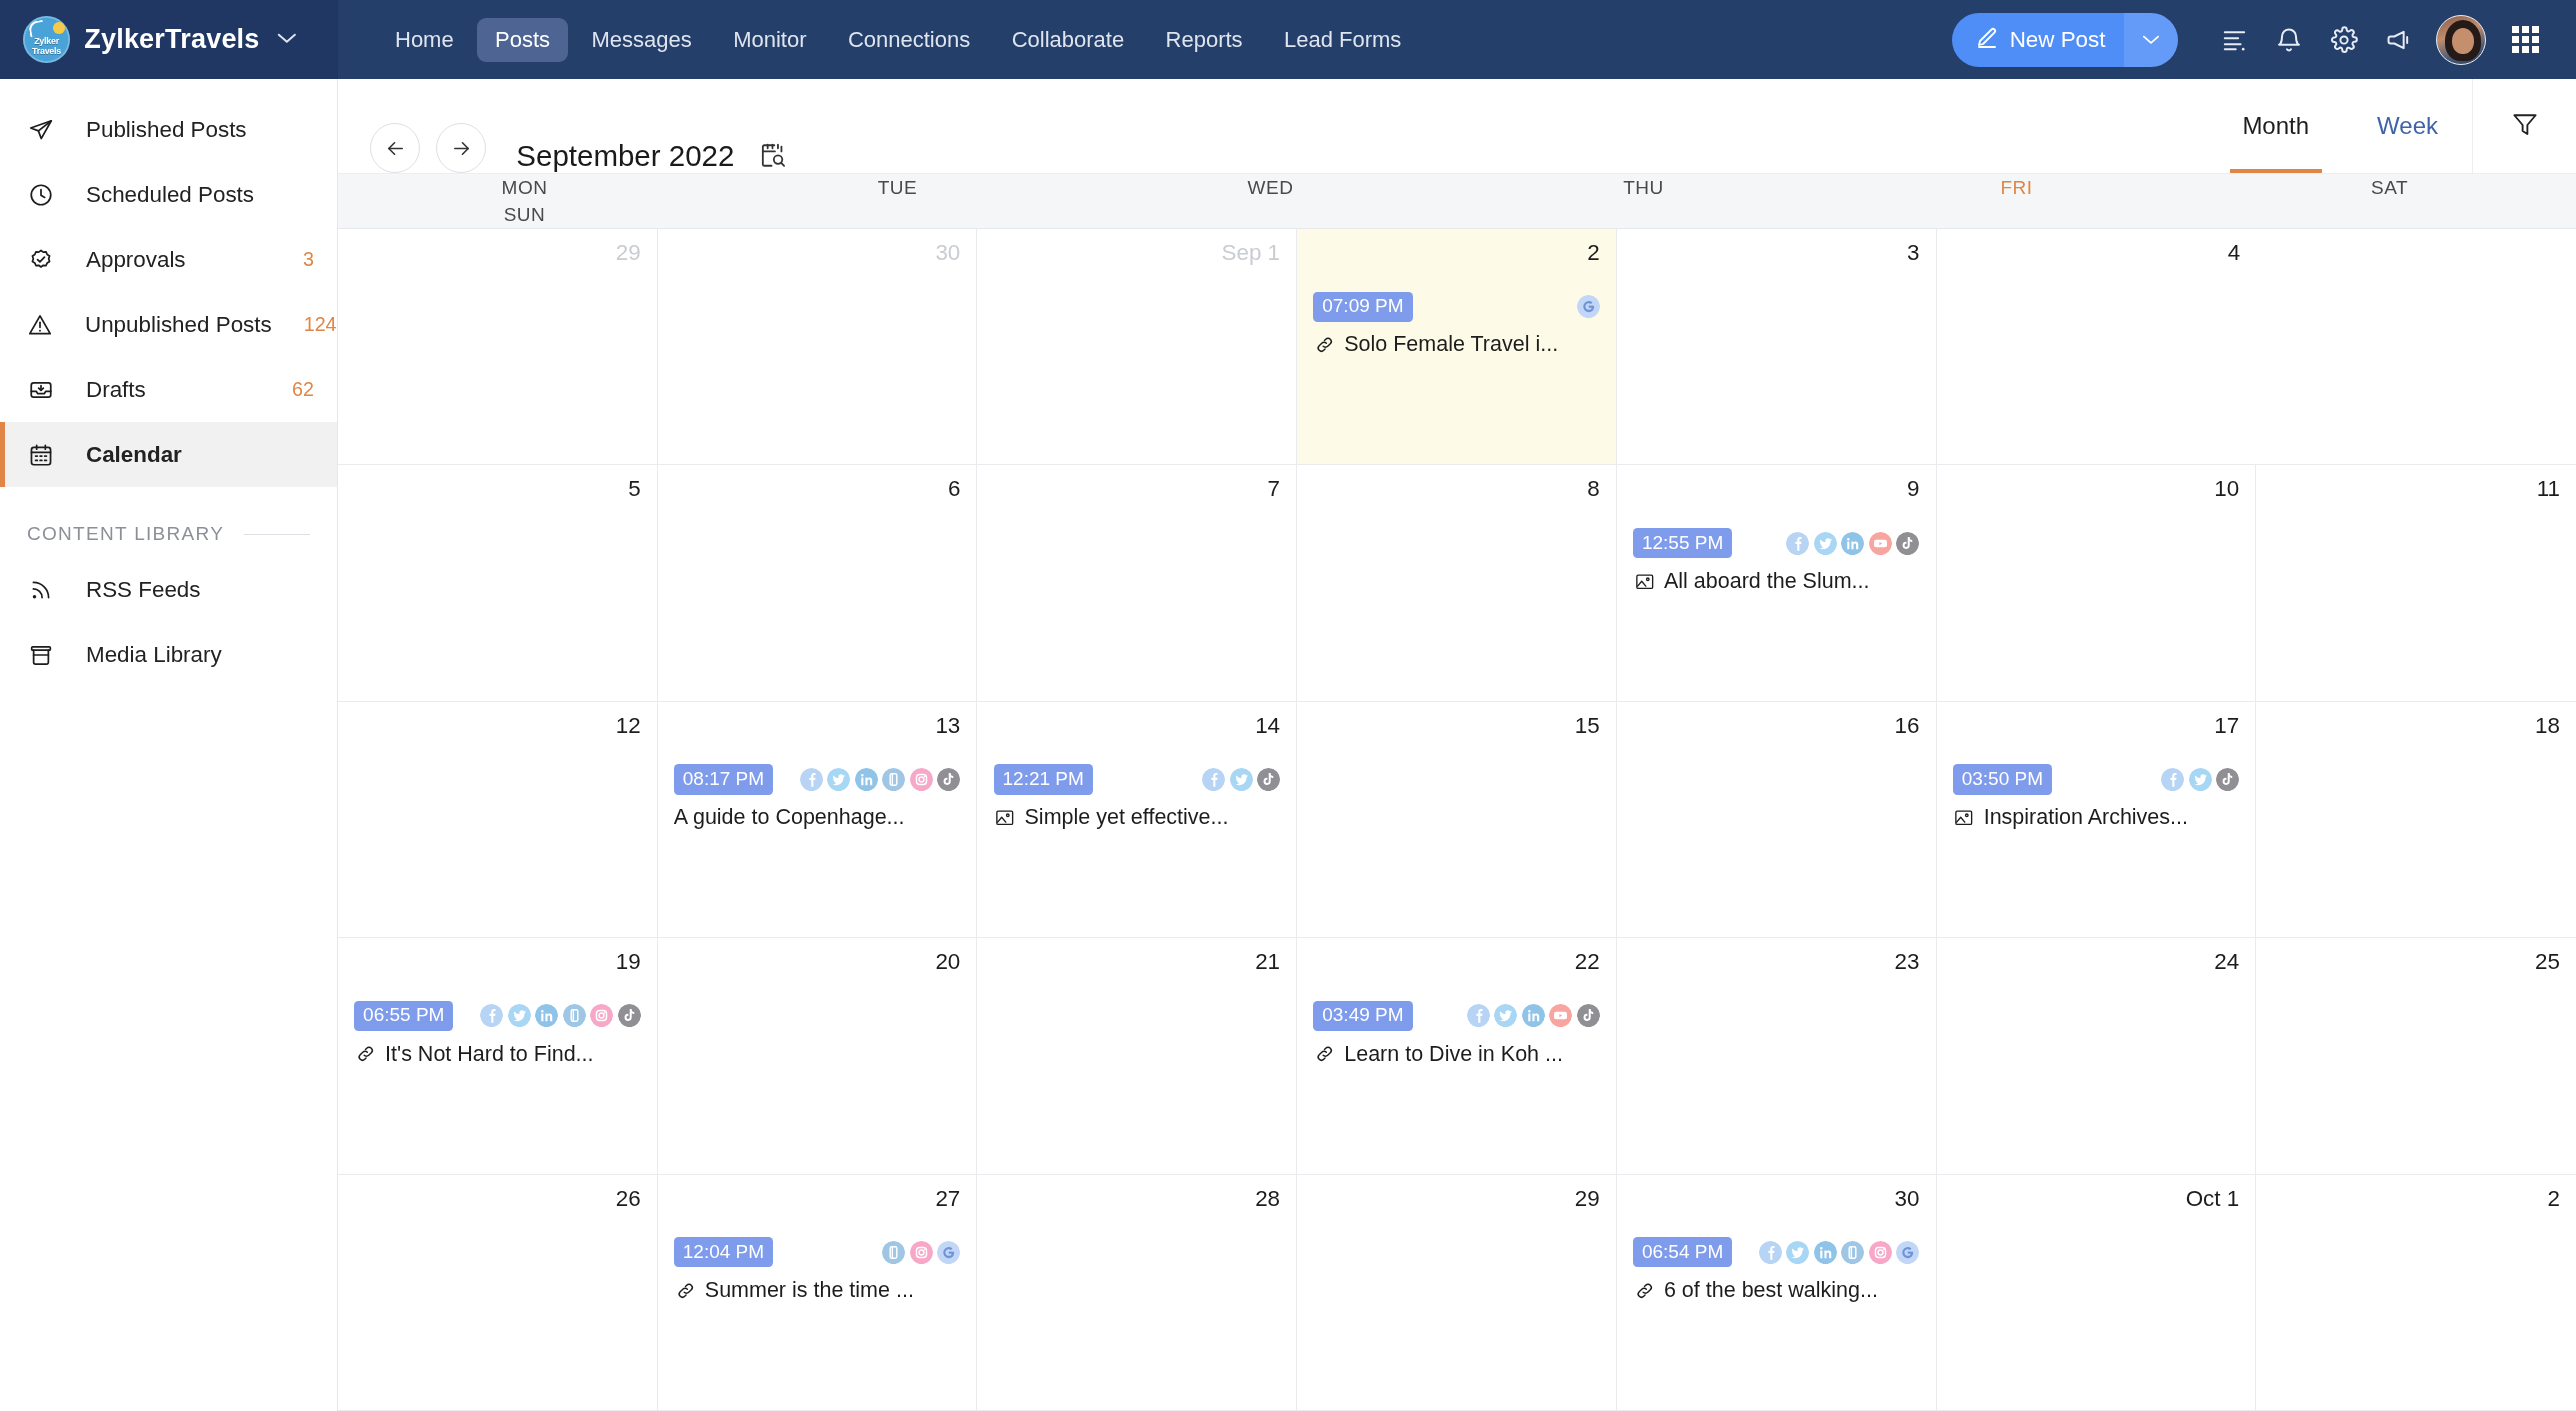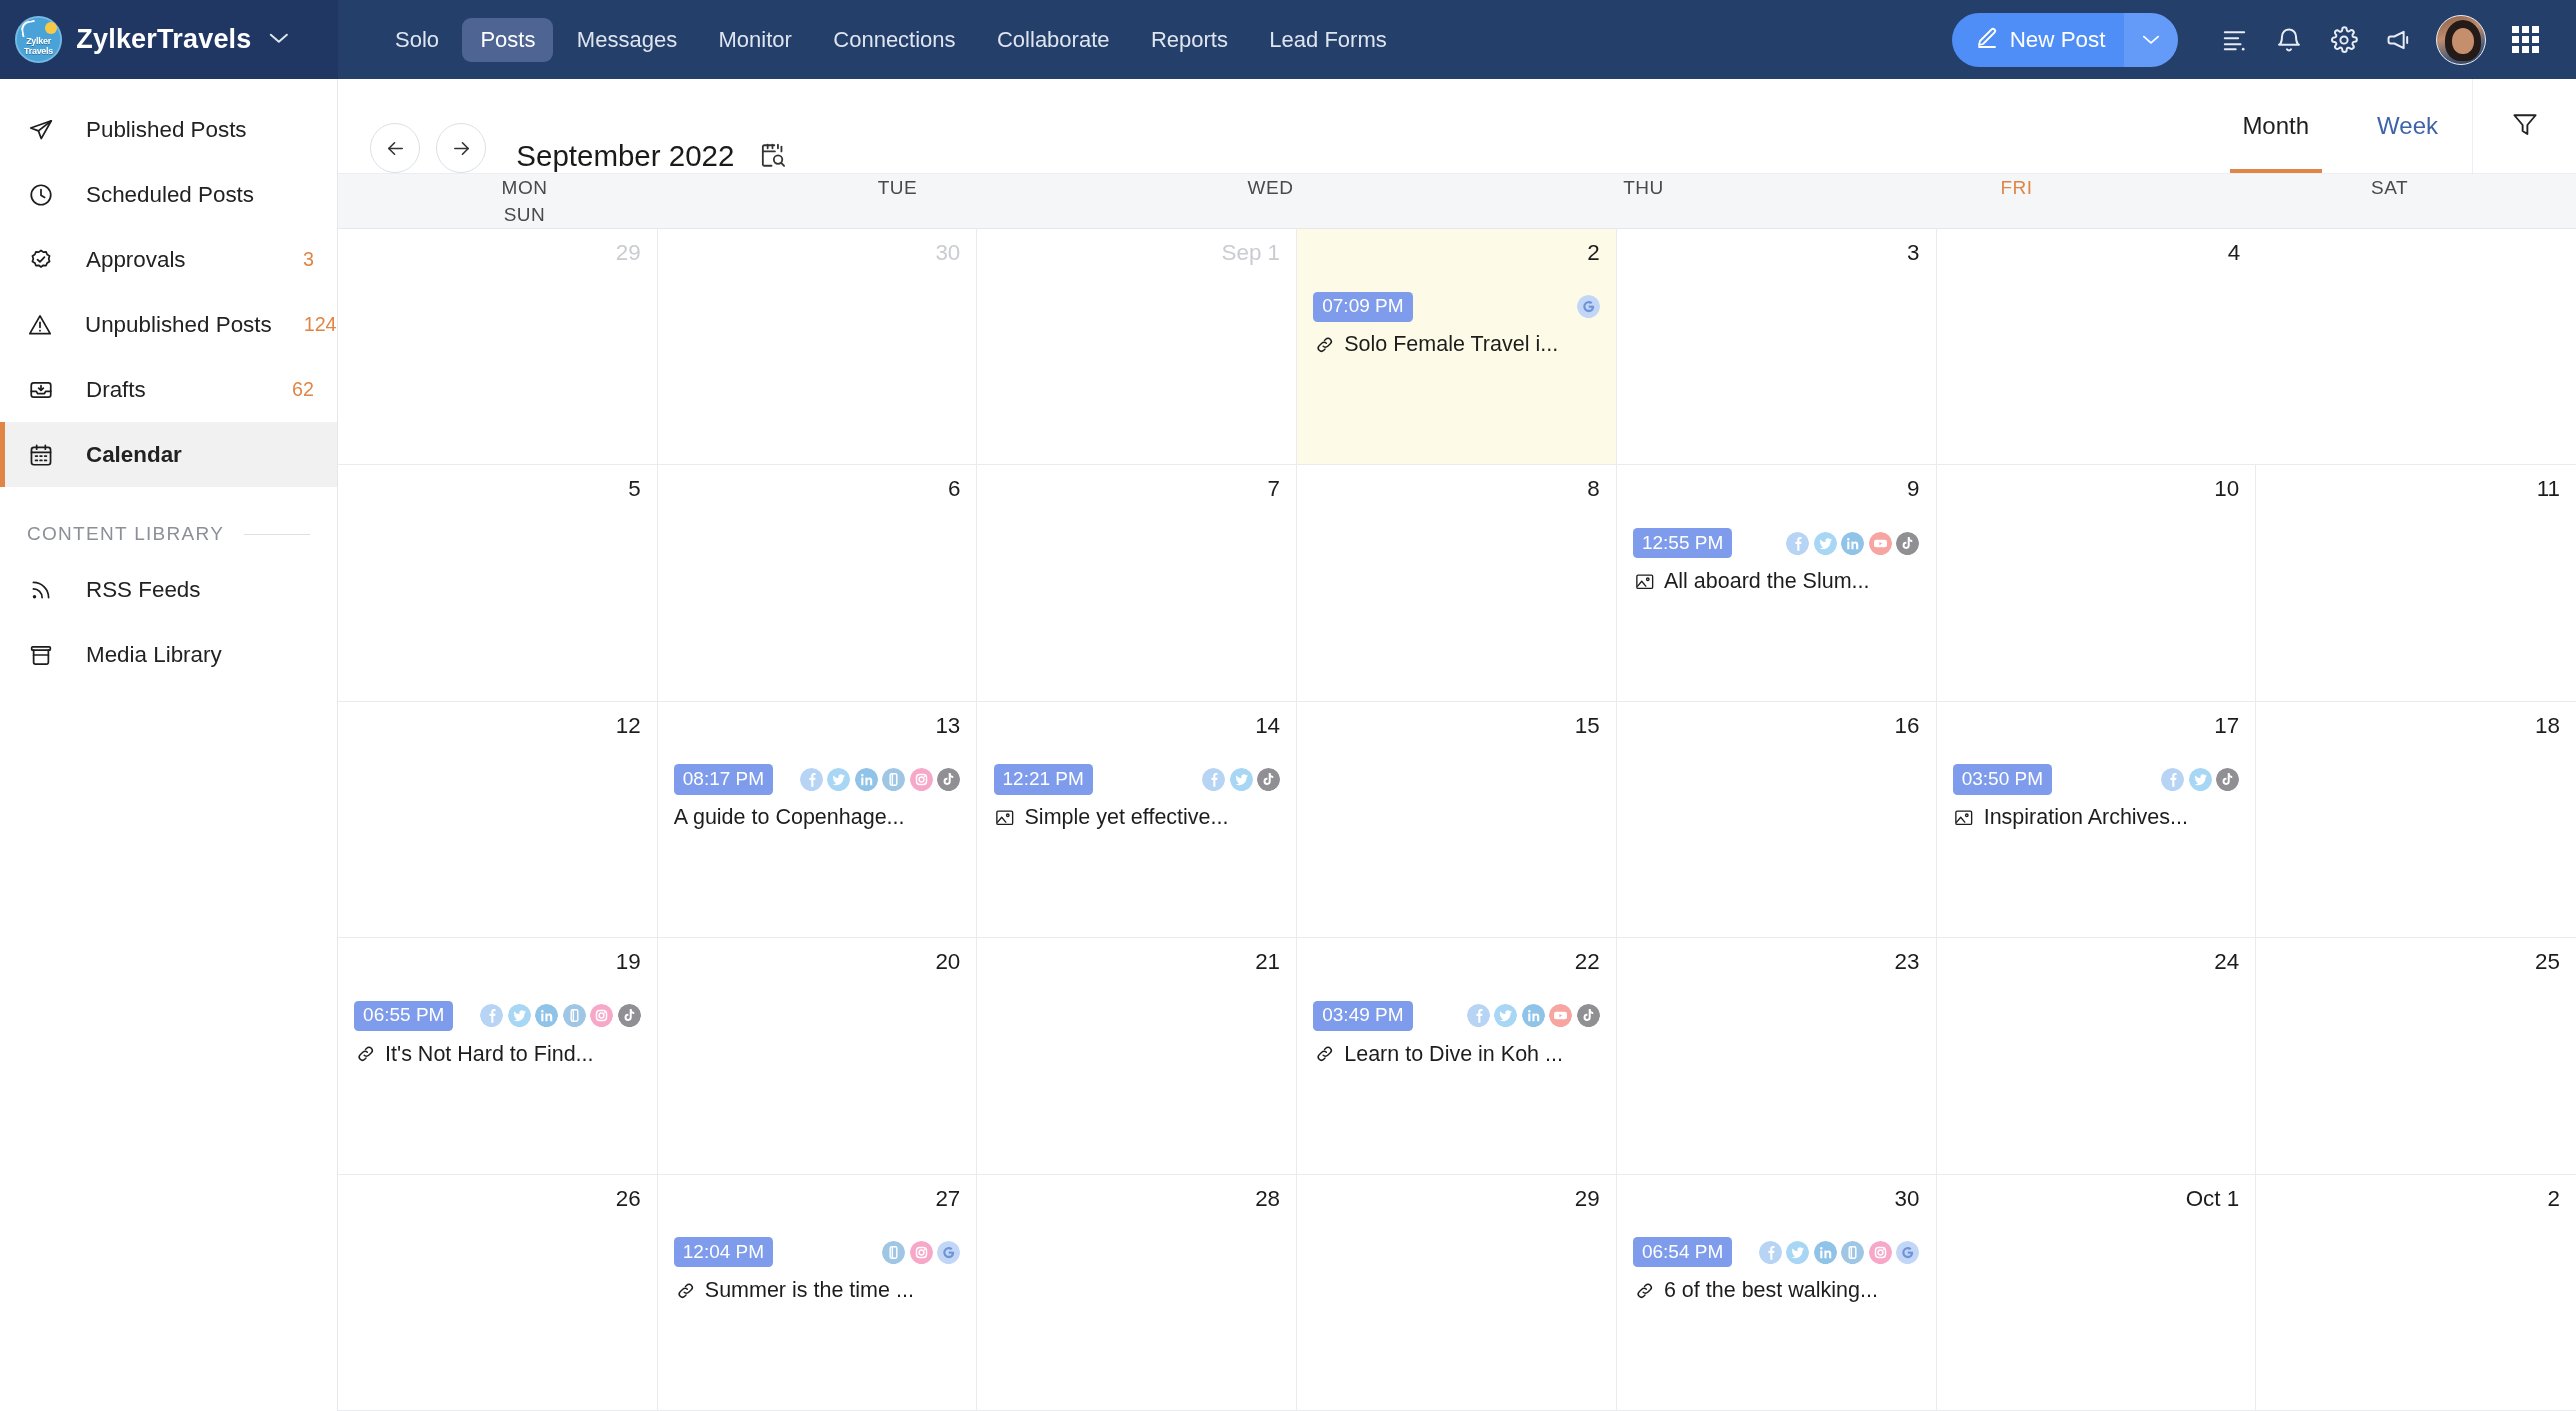--- a/index.html
+++ b/index.html
@@ -14,21 +14,21 @@
   
   .topbar {
     height: 79px; min-height: 79px;
     background: #253f6b;
     display: flex; align-items: center;
     position: relative;
   }
   .brand {
     width: 338px; min-width: 338px; height: 79px;
     display: flex; align-items: center; gap: 14.3px;
-    padding-left: 15px;
+    padding-left: 23px;
     background: #1f3762;
   }
   .brand-logo {
     width: 47px; height: 47px; border-radius: 50%;
     background: #4aa3d8;
     position: relative; overflow: hidden;
     display: flex; align-items: center; justify-content: center;
     flex-direction: column;
     box-shadow: inset 0 0 0 1.8px rgba(255,255,255,.25);
   }
@@ -221,21 +221,21 @@
       </div>
       <span class="brand-name">ZylkerTravels</span>
       <span class="brand-caret">
         <svg width="19.7" height="12.5" viewBox="0 0 22 14">
             <path d="M2 3 L11 11 L20 3" stroke="#dfe5ef" stroke-width="2.2" fill="none" stroke-linecap="round" stroke-linejoin="round"></path>
           </svg>
       </span>
     </div>
 
     <div class="mainnav">
-      <div class="navitem">Solo</div>
+      <div class="navitem">Home</div>
       <div class="navitem active">Posts</div>
       <div class="navitem">Messages</div>
       <div class="navitem">Monitor</div>
       <div class="navitem">Connections</div>
       <div class="navitem">Collaborate</div>
       <div class="navitem">Reports</div>
       <div class="navitem">Lead Forms</div>
     </div>
 
     <div class="topright">

